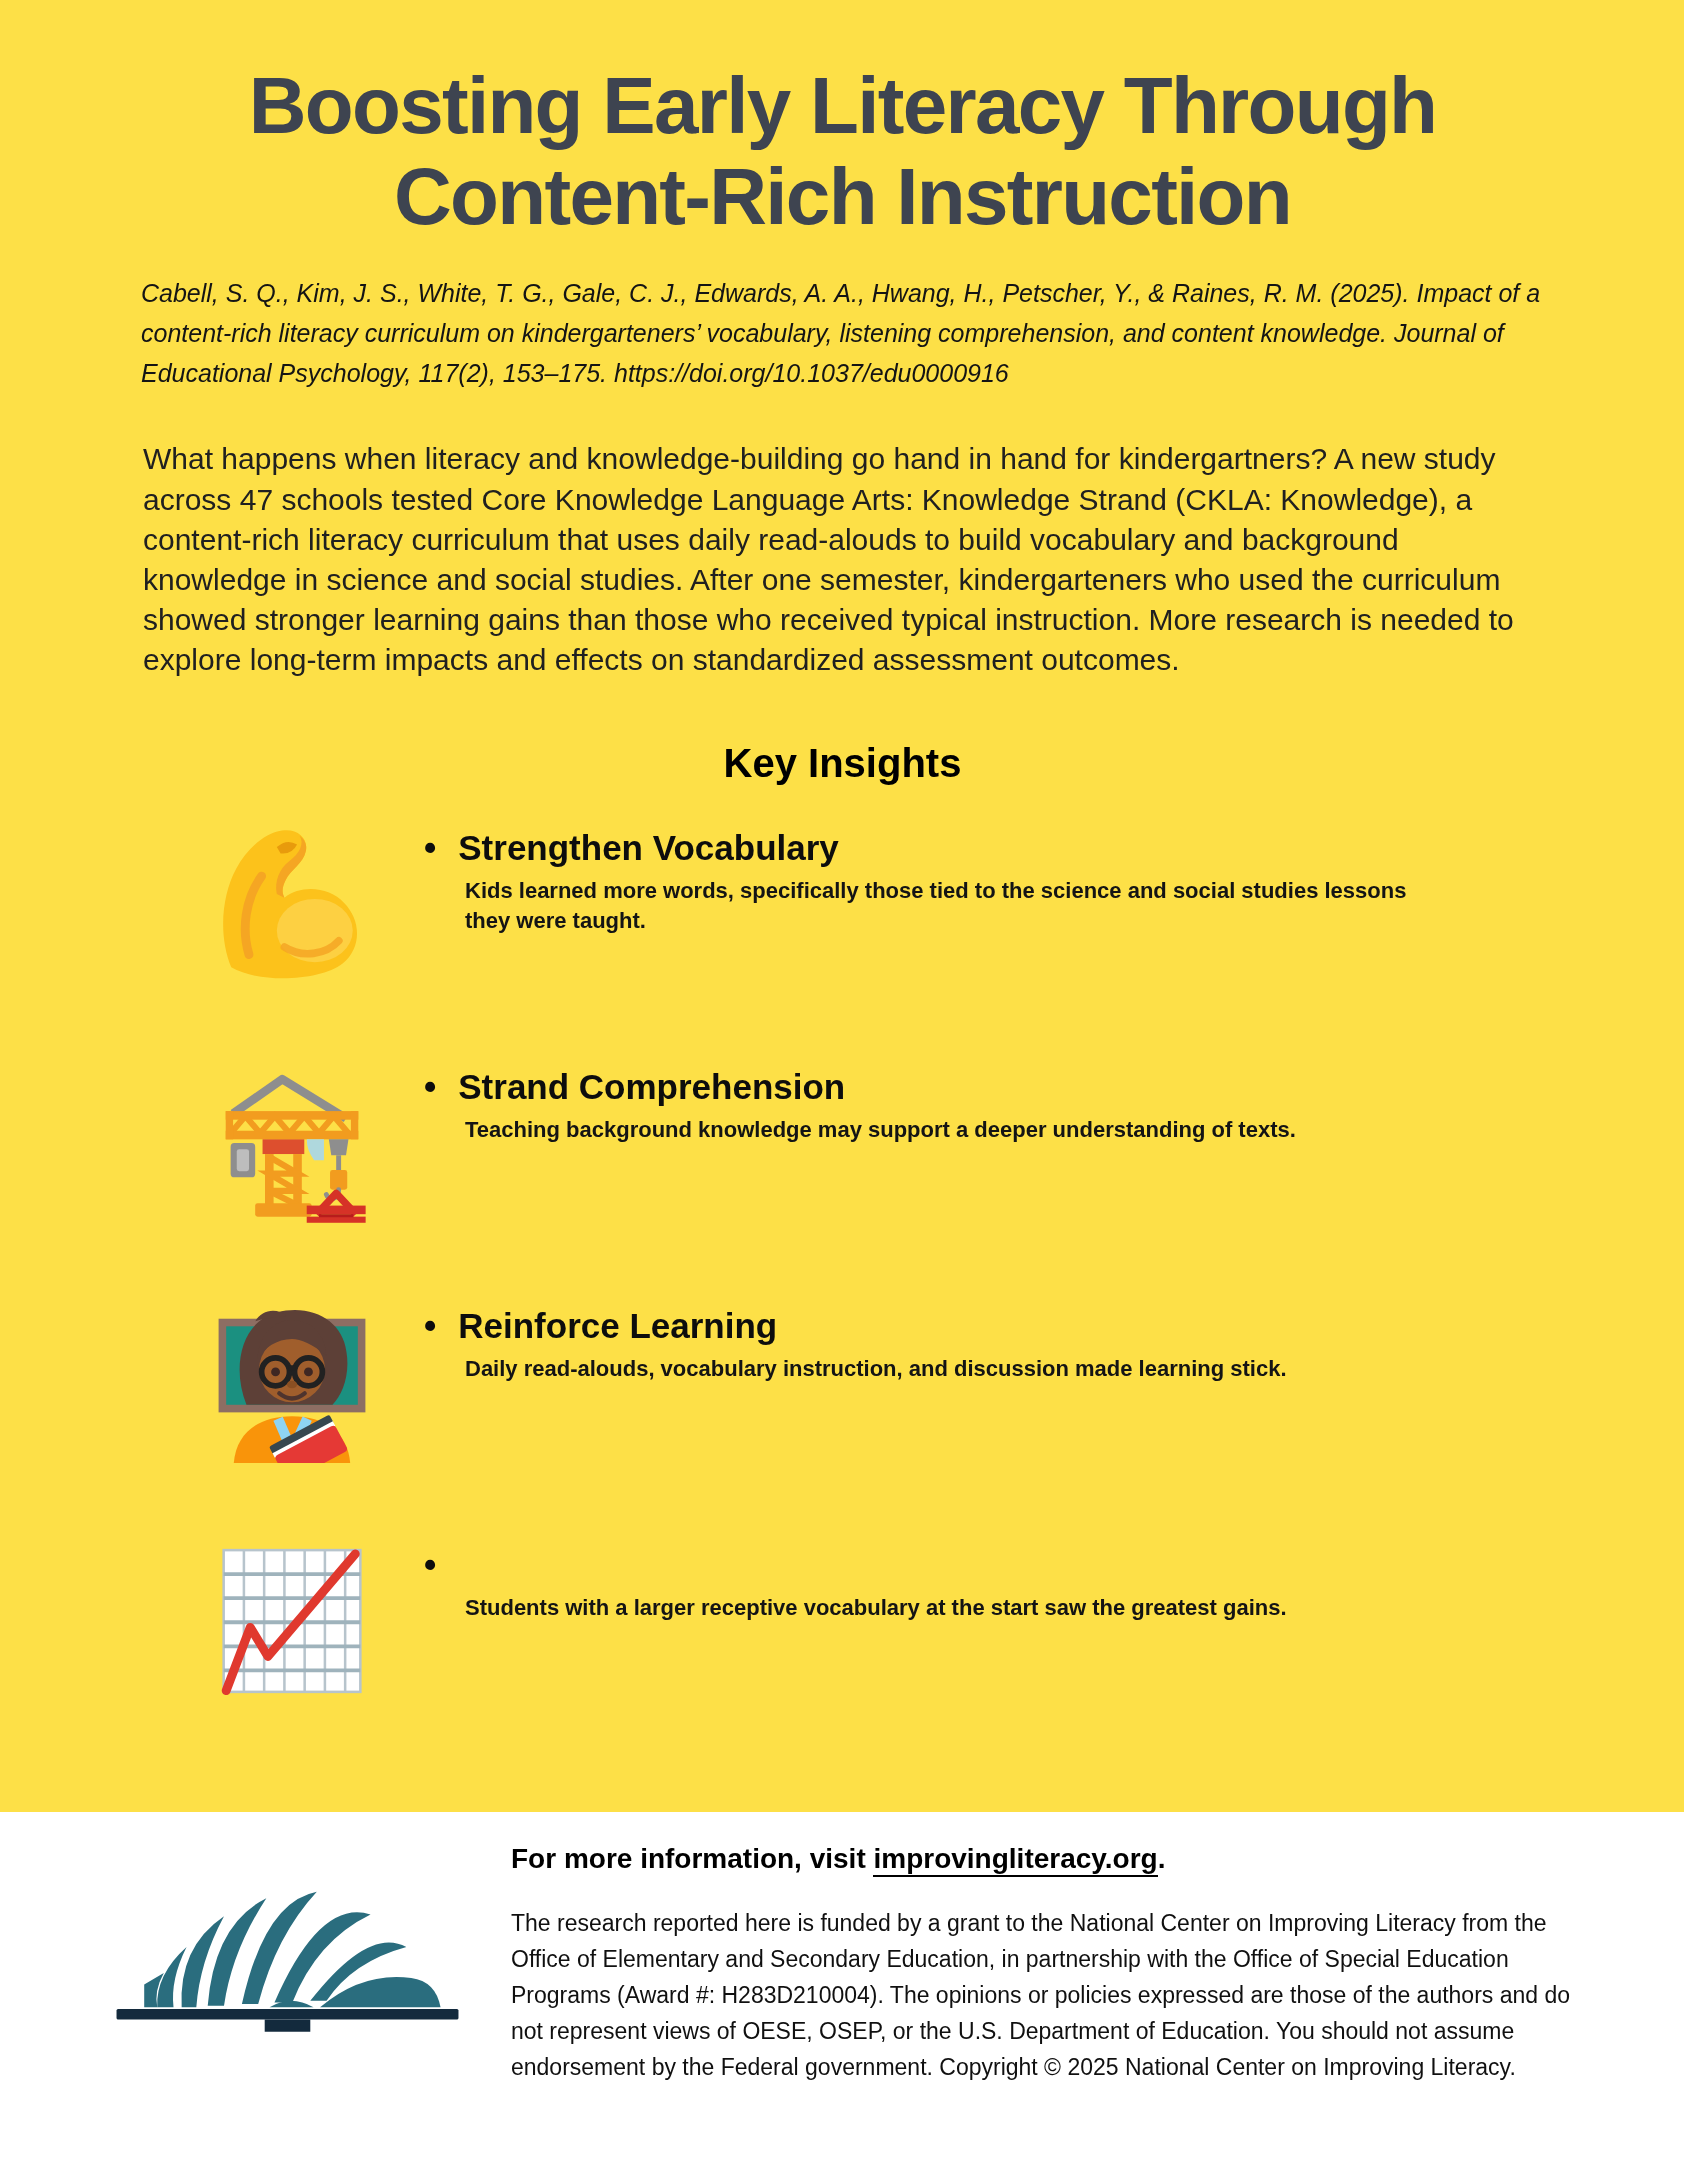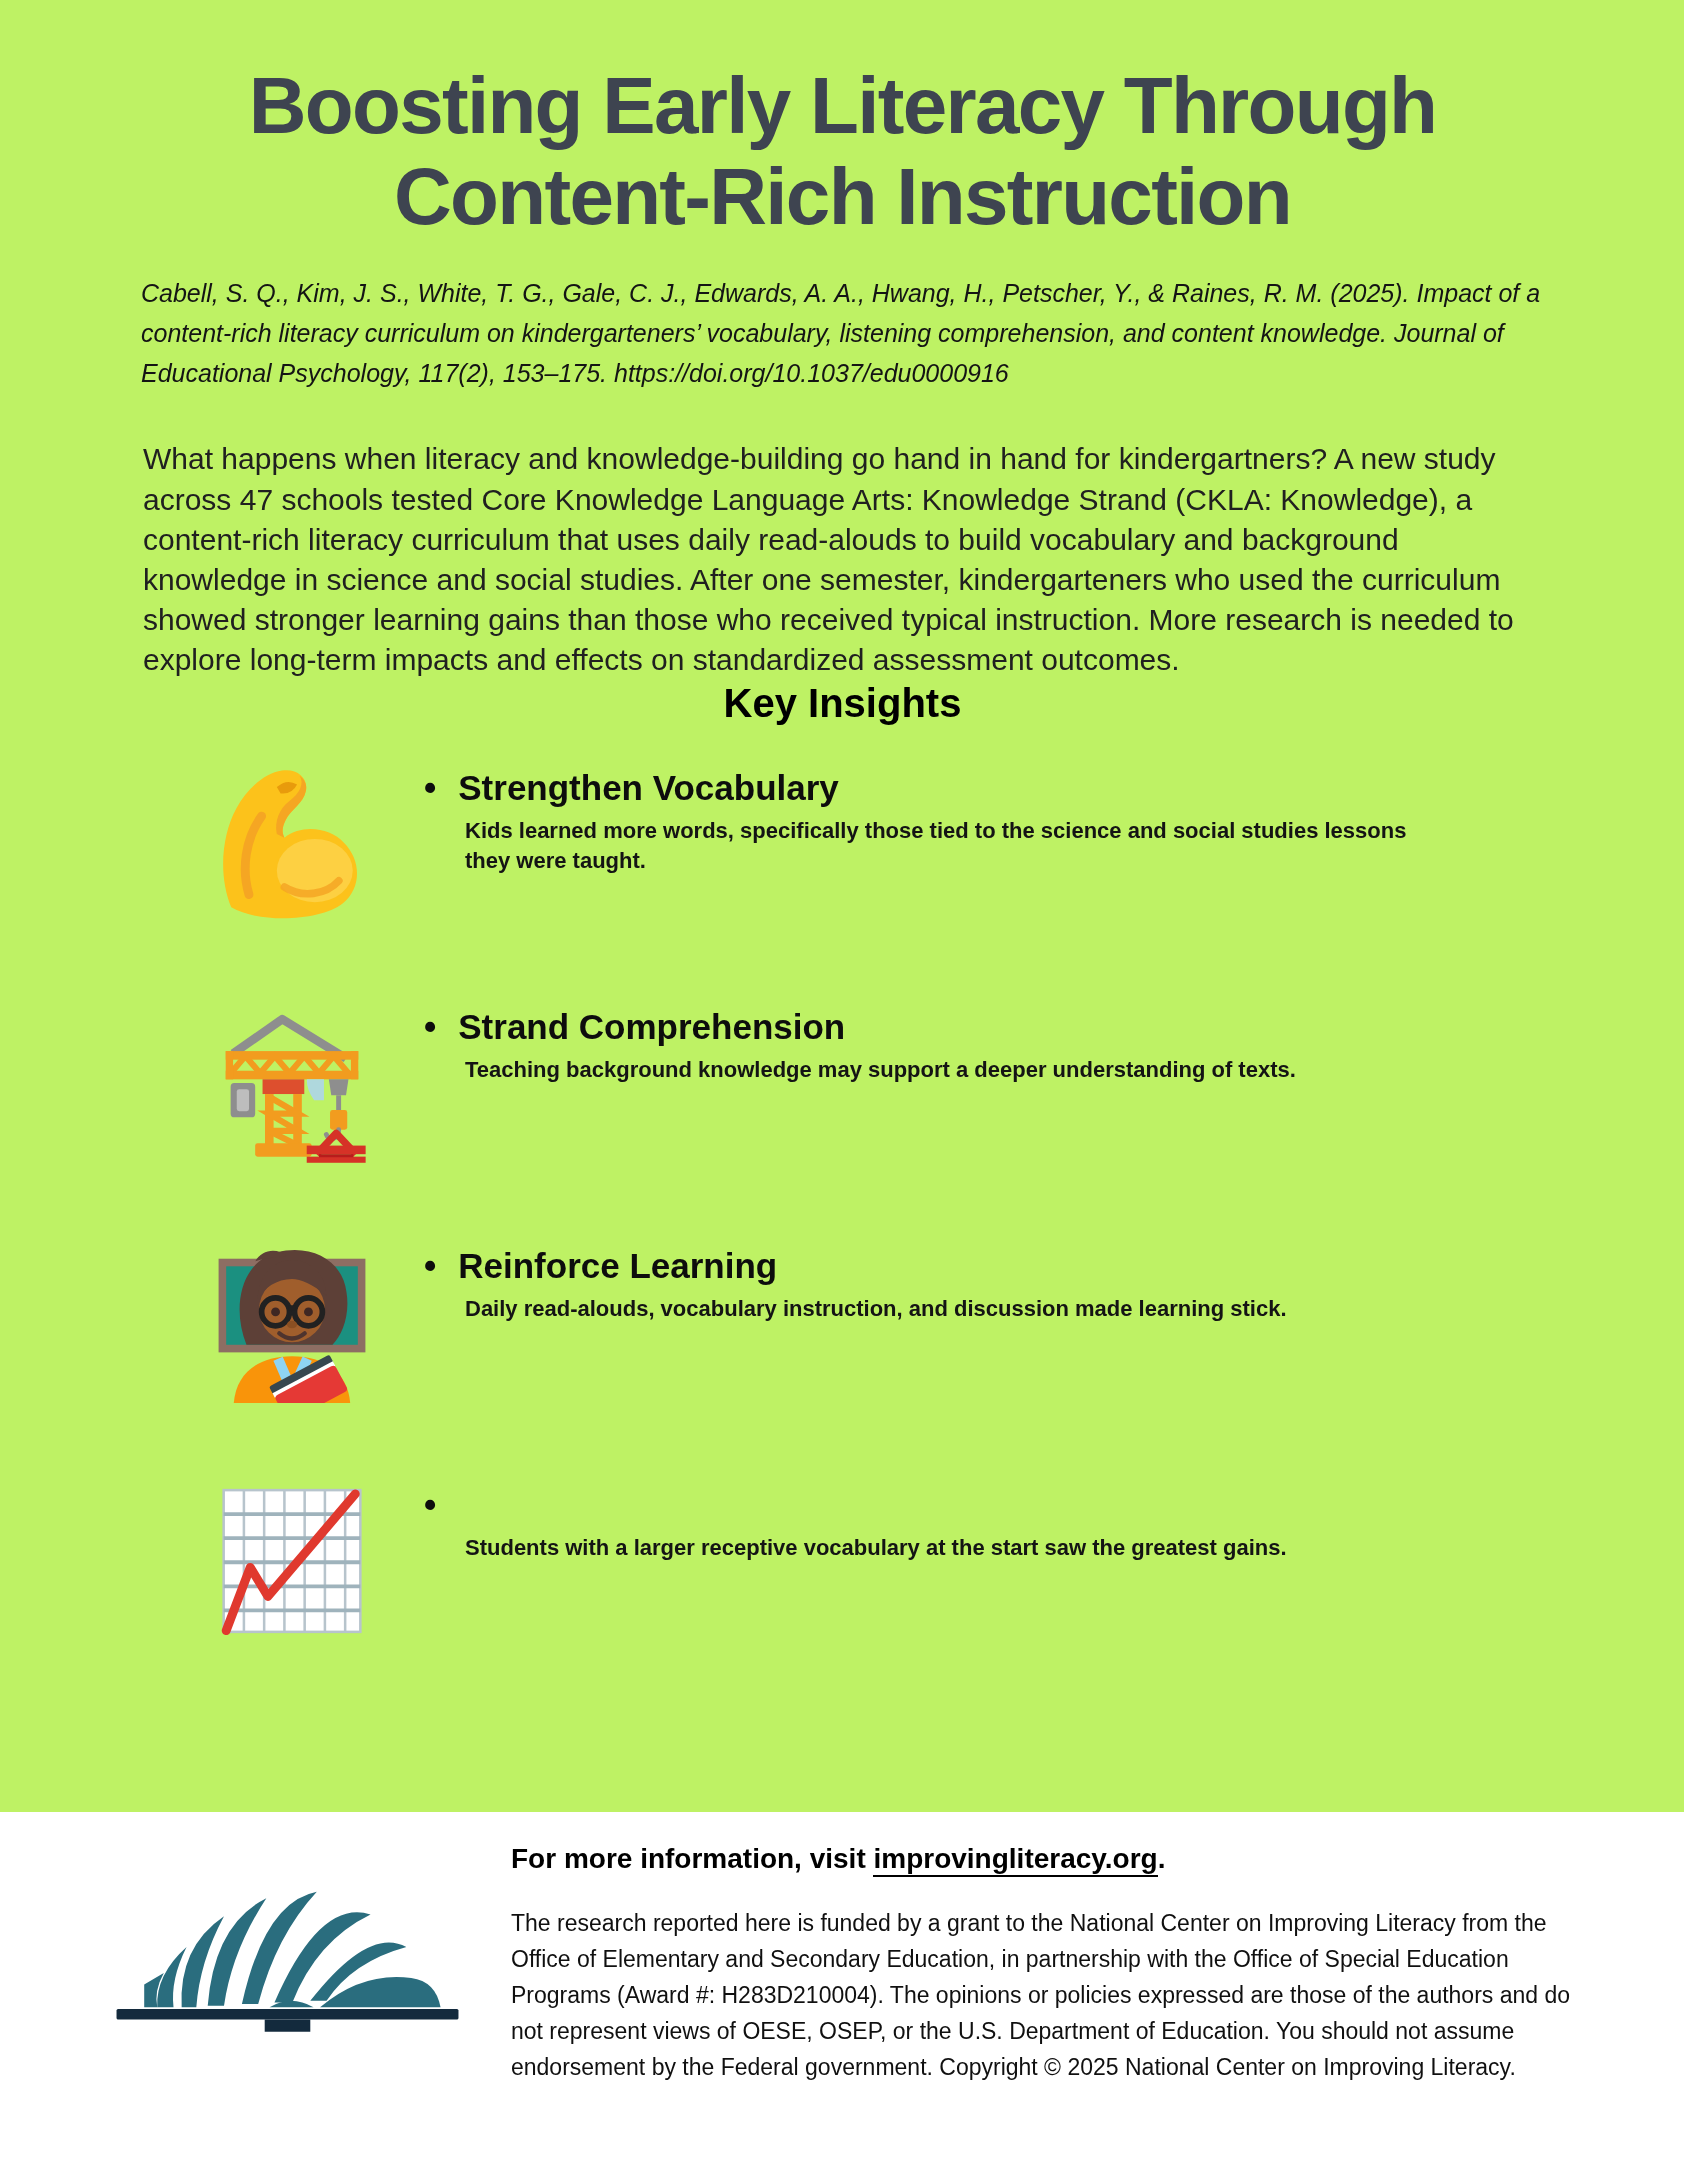--- a/index.html
+++ b/index.html
@@ -1,38 +1,38 @@
 <!DOCTYPE html>
 <html style="font-size:13.6px"><head>
 <meta charset="utf-8">
 <style>
   * { margin:0; padding:0; box-sizing:border-box; }
   html,body { width:1685px; }
   body { font-family:"Liberation Sans", "DejaVu Sans", sans-serif; }
   .page {
     position:relative; width:1685px; height:2181px;
-    background:#bef264; overflow:hidden;
+    background:#fde047; overflow:hidden;
   }
   .title {
     padding-top:60px; text-align:center;
     font-size:80px; font-weight:800; line-height:1.14;
     letter-spacing:-1.7px; color:#3E4450; font-stretch:condensed;
   }
   .citation {
     margin:31px 141px 8px 141px; width:1405px;
     font-size:25px; font-style:italic; line-height:1.6; color:#141414;
     font-stretch:condensed;
   }
   .intro {
     margin:46px 145px 0 143px; width:1397px;
     font-size:30px; line-height:1.34; color:#202020;
     font-stretch:condensed;
   }
   .key-insights {
-    text-align:center;
+    margin-top:60px; text-align:center;
     font-size:40px; font-weight:800; color:#000;
   }
   .insights { margin:37px 0 0 211px; }
   .insight-row { display:flex; align-items:flex-start; margin-bottom:77px; }
   .insight-icon { width:162px; height:162px; flex:0 0 162px; margin-right:51px; }
   .insight-icon svg { width:100%; height:100%; display:block; }
   .insight-body { padding-top:5.1px; max-width:1022px; }
   .insight-title {
     font-size:35px; font-weight:800; color:#0D0D0D;
     display:flex; align-items:baseline;

